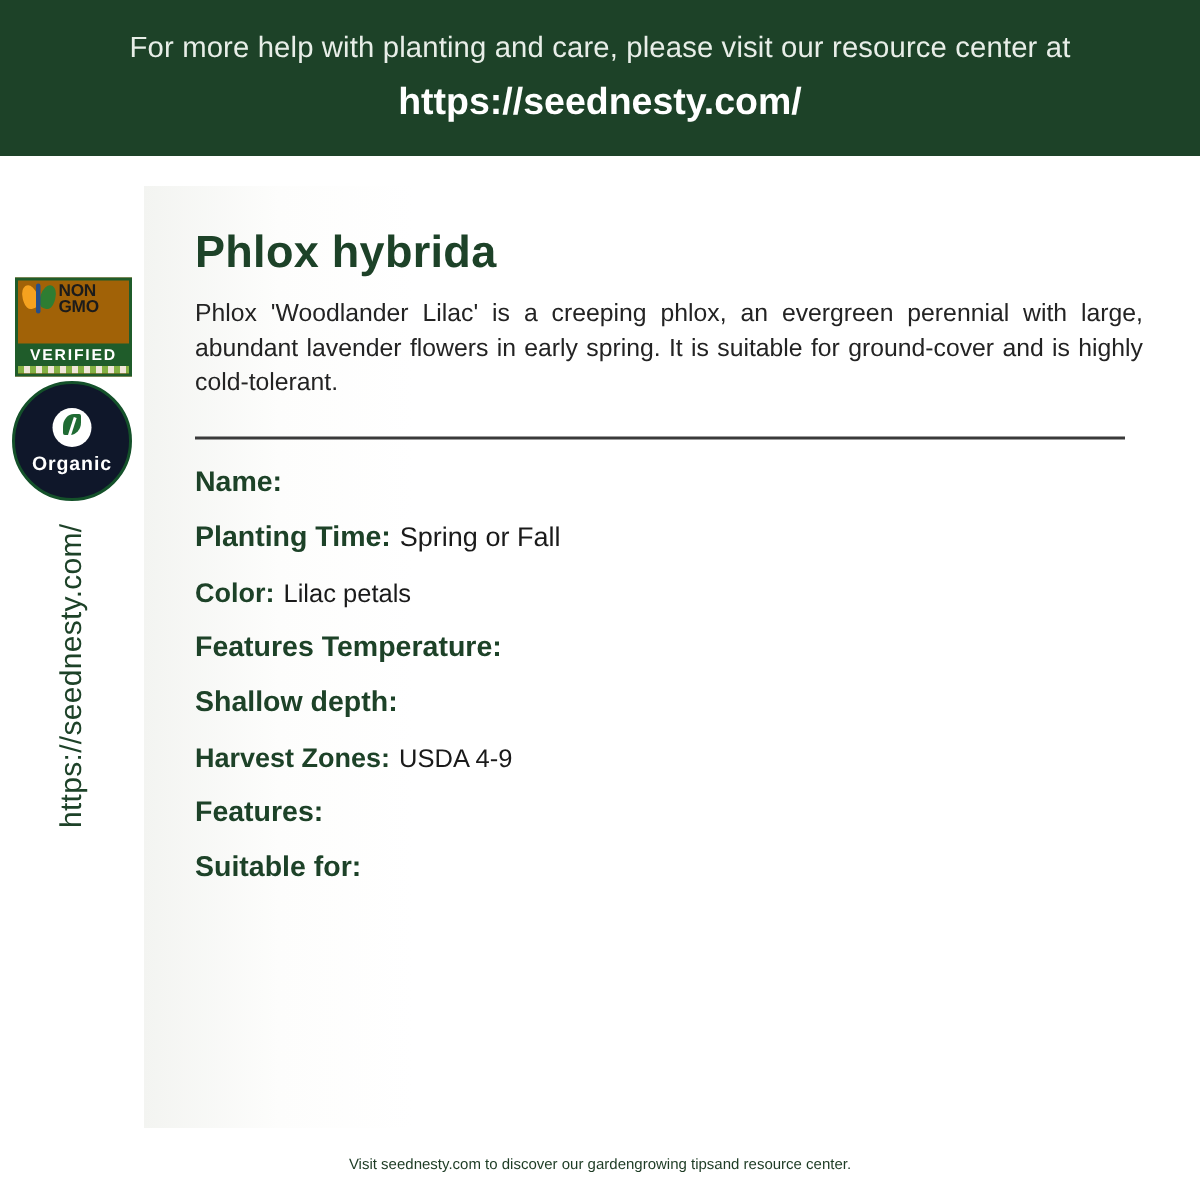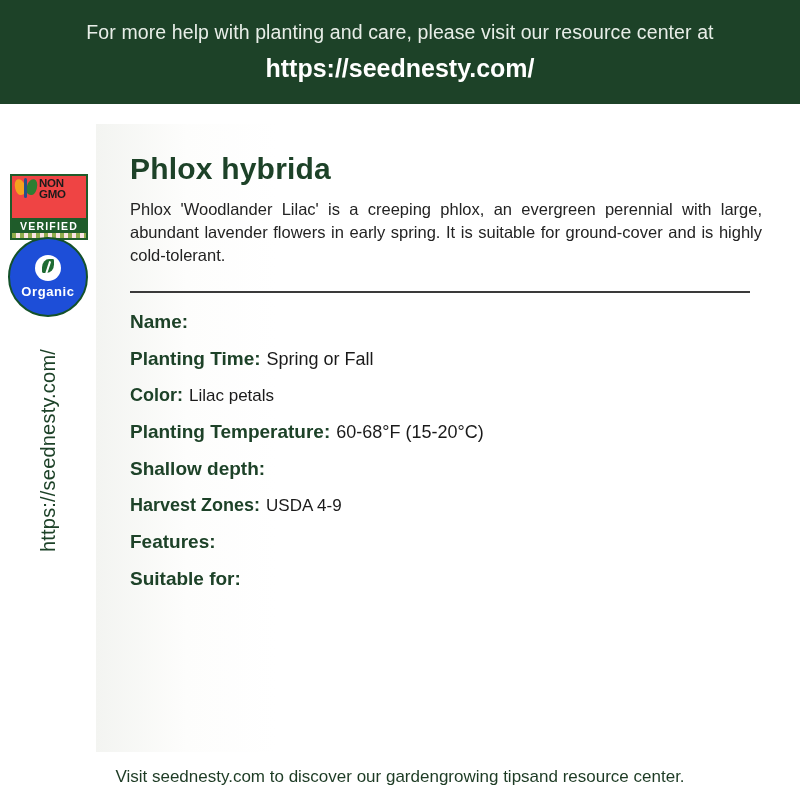--- a/index.html
+++ b/index.html
@@ -48,24 +48,24 @@
     width: 96px; height: 628px;
     background: #ffffff;
     display: flex;
     flex-direction: column;
     align-items: center;
   }
 
   
   .nongmo {
     position: absolute;
-    left: 10px; top: 50px;
+    left: 10px; top: 61px;
     width: 78px; height: 66px;
     border: 2px solid #1f5c2a;
-    background: #ef4444;
+    background: #a16207;
     display: flex;
     flex-direction: column;
     overflow: hidden;
   }
   .nongmo-top {
     flex: 1;
     display: flex;
     align-items: center;
     padding-left: 3px;
   }
@@ -111,24 +111,24 @@
     height: 10px;
     background:
       repeating-linear-gradient(90deg,
         #7fbf4d 0 4px, #ffffff 4px 8px);
     opacity: 0.85;
   }
 
   
   .organic {
     position: absolute;
-    left: 8px; top: 113px;
+    left: 8px; top: 130px;
     width: 80px; height: 80px;
     border-radius: 50%;
-    background: #1d4ed8;
+    background: #0f172a;
     border: 2px solid #14512a;
     display: flex;
     flex-direction: column;
     align-items: center;
     justify-content: center;
     color: #ffffff;
   }
   .organic-leaf {
     width: 26px; height: 26px;
     border-radius: 50%;
@@ -279,21 +279,21 @@
     position: absolute;
     left: 0; top: 752px;
     width: 800px; height: 48px;
     background: #ffffff;
     display: flex;
     align-items: center;
     justify-content: center;
     border-top: 1px solid #ffffff;
   }
   .footer-text {
-    font-size: 17px;
+    font-size: 10px;
     color: #1d3b24;
   }
   .footer-rule {
     position: absolute;
     left: 96px; top: 752px;
     width: 704px; height: 1px;
     background: #e2e2e2;
   }
 </style>
 </head>
@@ -362,22 +362,21 @@
           <span class="spec-label">Planting Time:</span>
           <span class="spec-value">Spring or Fall</span>
         </div>
 
         <div class="spec small">
           <span class="spec-label">Color:</span>
           <span class="spec-value">Lilac petals</span>
         </div>
 
         <div class="spec">
-          <span class="spec-label">Planting Temperature:</span>
-          <span class="spec-value">60-68°F (15-20°C)</span>
+          <span class="spec-label">Features Temperature:</span>
         </div>
 
         <div class="spec">
           <span class="spec-label">Shallow depth:</span>
         </div>
 
         <div class="spec small">
           <span class="spec-label">Harvest Zones:</span>
           <span class="spec-value">USDA 4-9</span>
         </div>

